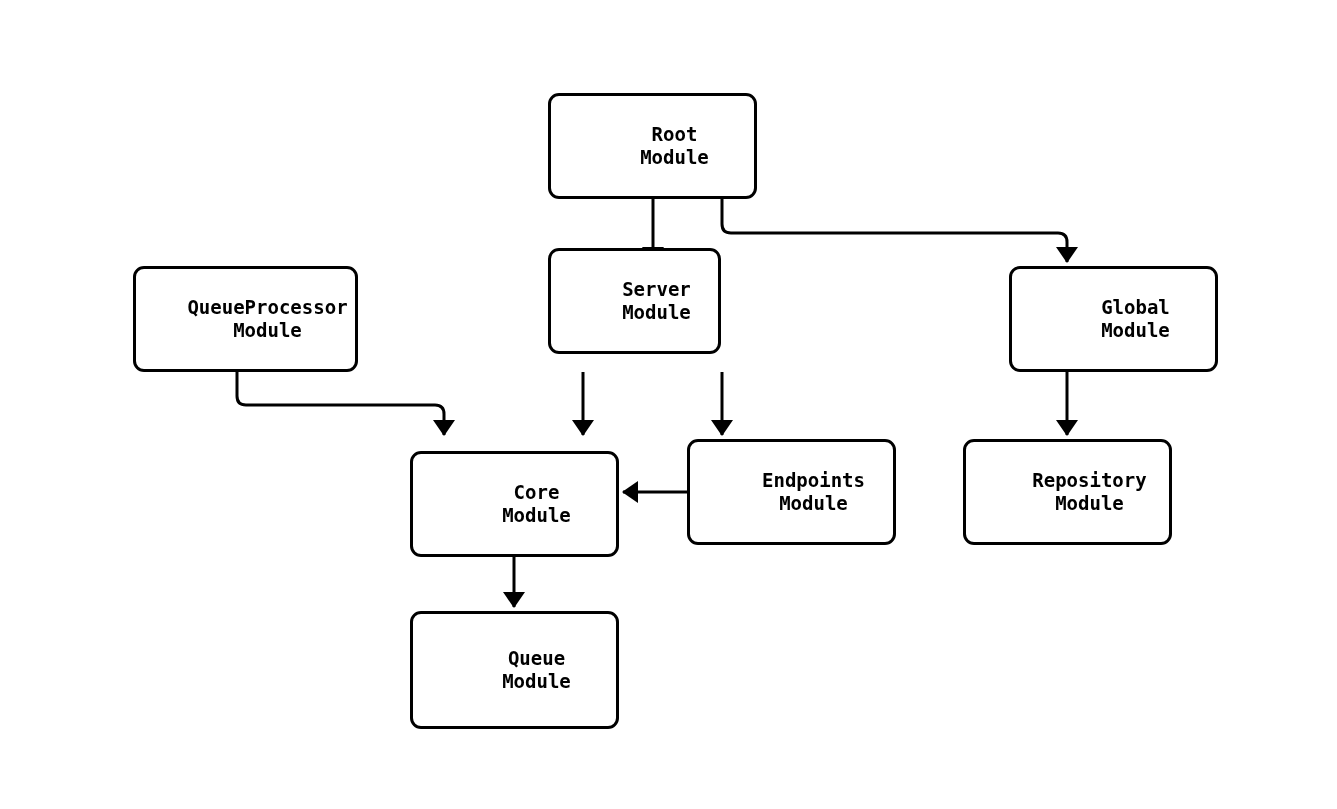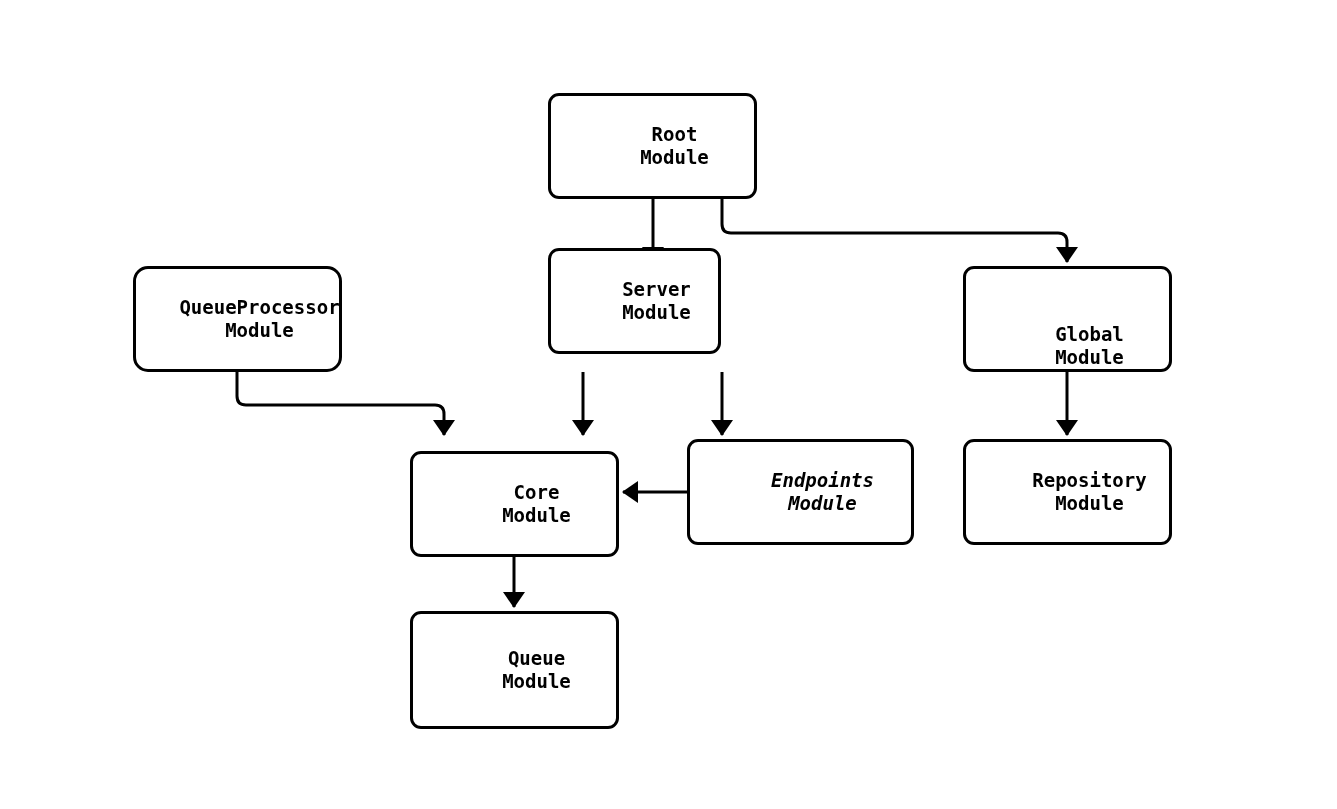--- a/index.html
+++ b/index.html
@@ -60,33 +60,33 @@
       <path d="M514,545 L514,607" fill="none" stroke="#000000" stroke-width="3" marker-end="url(#arrowhead)"></path>
     </svg>
     <div class="node" style="left: 548px; top: 93px; width: 209px; height: 106px;">
       <div class="node-label">Root
 Module</div>
     </div>
     <div class="node" style="left: 548px; top: 248px; width: 173px; height: 106px;">
       <div class="node-label">Server
 Module</div>
     </div>
-    <div class="node" style="left: 963px; top: 266px; width: 209px; height: 106px; align-items: flex-end;">
+    <div class="node" style="left: 1009px; top: 266px; width: 209px; height: 106px;">
       <div class="node-label">Global
 Module</div>
     </div>
-    <div class="node" style="left: 133px; top: 266px; width: 209px; height: 106px; border-radius: 15px;">
+    <div class="node" style="left: 133px; top: 266px; width: 225px; height: 106px;">
       <div class="node-label">QueueProcessor
 Module</div>
     </div>
     <div class="node" style="left: 410px; top: 451px; width: 209px; height: 106px;">
       <div class="node-label">Core
 Module</div>
     </div>
-    <div class="node" style="left: 687px; top: 439px; width: 227px; height: 106px; font-style: italic;">
+    <div class="node" style="left: 687px; top: 439px; width: 209px; height: 106px;">
       <div class="node-label">Endpoints
 Module</div>
     </div>
     <div class="node" style="left: 963px; top: 439px; width: 209px; height: 106px;">
       <div class="node-label">Repository
 Module</div>
     </div>
     <div class="node" style="left: 410px; top: 611px; width: 209px; height: 118px;">
       <div class="node-label">Queue
 Module</div>

